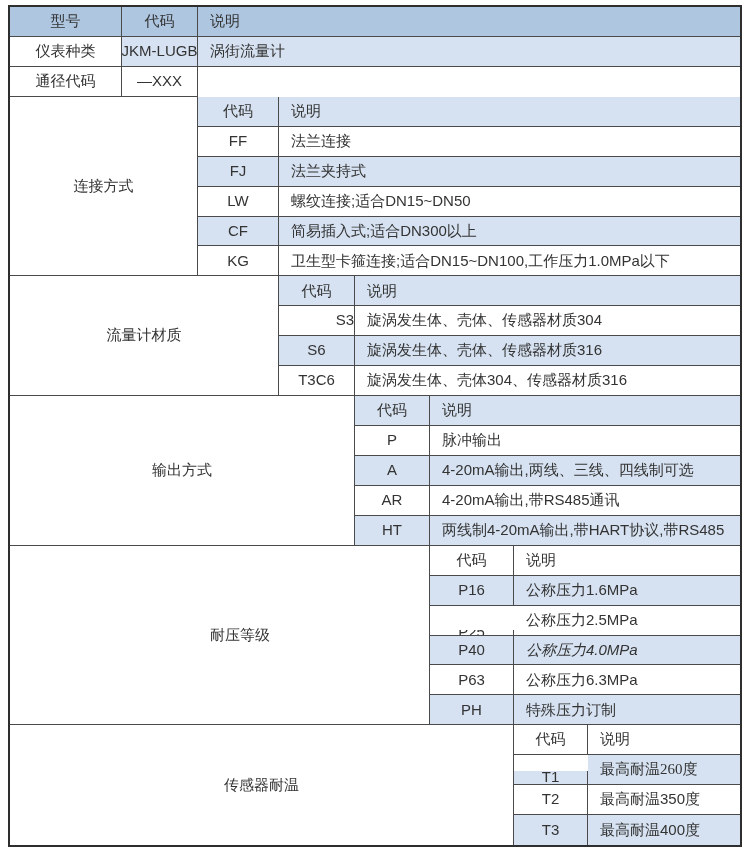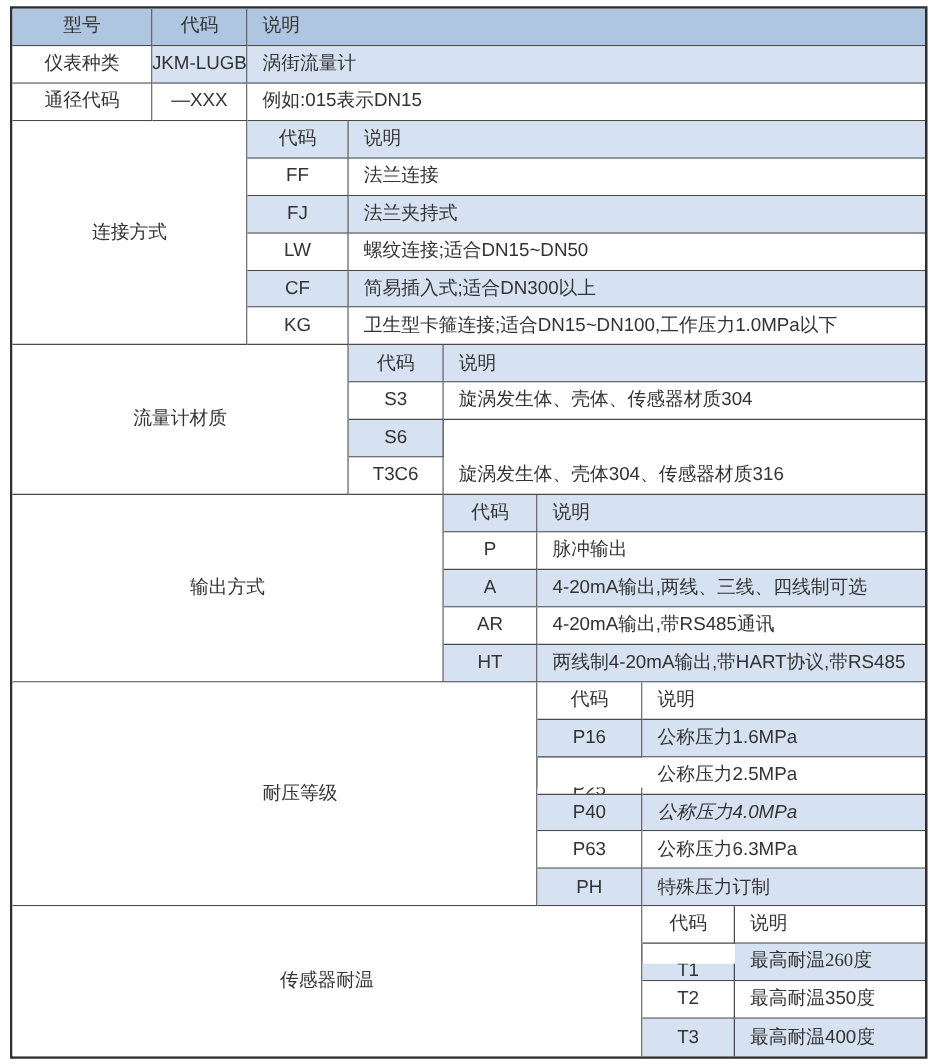--- a/index.html
+++ b/index.html
@@ -73,23 +73,20 @@
       </div>
       <div class="cell left blue no-r" style="grid-area: 2 / 3 / span 1 / span 6;">
         <span>涡街流量计</span>
       </div>
       <div class="cell center white" style="grid-area: 3 / 1 / span 1 / span 1;">
         <span>通径代码</span>
       </div>
       <div class="cell center white" style="grid-area: 3 / 2 / span 1 / span 1;">
         <span>—XXX</span>
       </div>
-      <div class="cell left white no-r" style="grid-area: 3 / 3 / span 1 / span 6;">
-        <span>例如:015表示DN15</span>
-      </div>
       <div class="cell center white" style="grid-area: 4 / 1 / span 6 / span 2;">
         <span>连接方式</span>
       </div>
       <div class="cell center blue" style="grid-area: 4 / 3 / span 1 / span 1;">
         <span>代码</span>
       </div>
       <div class="cell left blue no-r" style="grid-area: 4 / 4 / span 1 / span 5;">
         <span>说明</span>
       </div>
       <div class="cell center white" style="grid-area: 5 / 3 / span 1 / span 1;">
@@ -124,28 +121,31 @@
       </div>
       <div class="cell center white" style="grid-area: 10 / 1 / span 4 / span 3;">
         <span>流量计材质</span>
       </div>
       <div class="cell center blue" style="grid-area: 10 / 4 / span 1 / span 1;">
         <span>代码</span>
       </div>
       <div class="cell left blue no-r" style="grid-area: 10 / 5 / span 1 / span 4;">
         <span>说明</span>
       </div>
-      <div class="cell center white" style="grid-area: 11 / 4 / span 1 / span 1;">
+      <div class="cell center white" style="grid-area: 11 / 4 / span 1 / span 1; justify-content: flex-end;">
         <span>S3</span>
       </div>
       <div class="cell left white no-r" style="grid-area: 11 / 5 / span 1 / span 4;">
         <span>旋涡发生体、壳体、传感器材质304</span>
       </div>
       <div class="cell center blue" style="grid-area: 12 / 4 / span 1 / span 1;">
         <span>S6</span>
+      </div>
+      <div class="cell left blue no-r" style="grid-area: 12 / 5 / span 1 / span 4;">
+        <span>旋涡发生体、壳体、传感器材质316</span>
       </div>
       <div class="cell center white" style="grid-area: 13 / 4 / span 1 / span 1;">
         <span>T3C6</span>
       </div>
       <div class="cell left white no-r" style="grid-area: 13 / 5 / span 1 / span 4;">
         <span>旋涡发生体、壳体304、传感器材质316</span>
       </div>
       <div class="cell center white" style="grid-area: 14 / 1 / span 5 / span 4;">
         <span>输出方式</span>
       </div>

